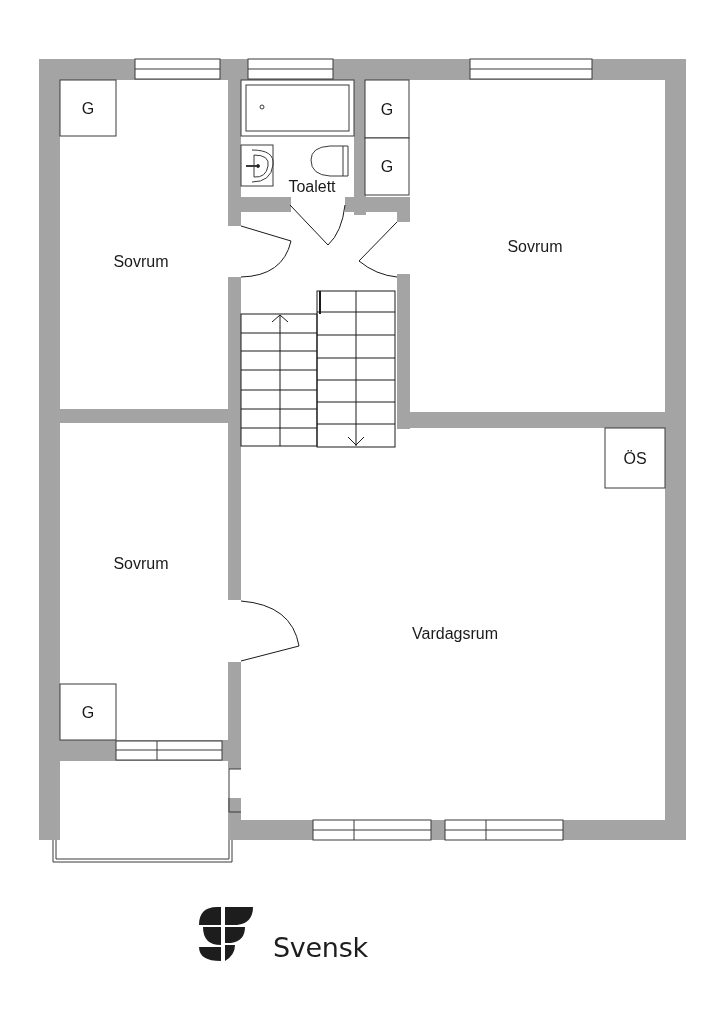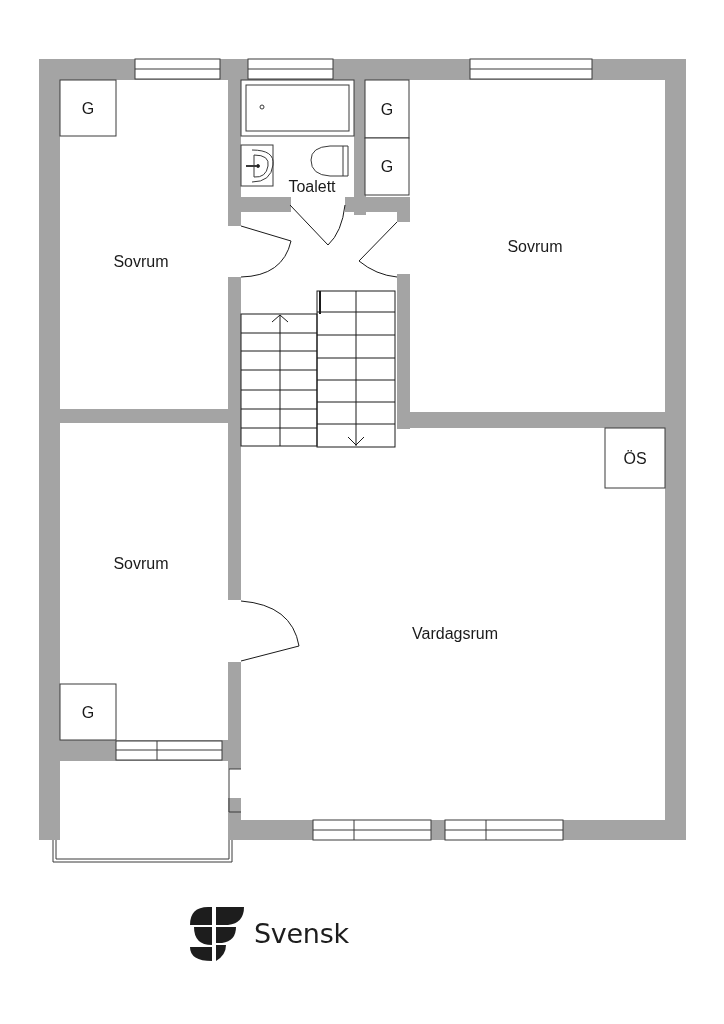--- a/index.html
+++ b/index.html
@@ -1,20 +1,20 @@
 <!DOCTYPE html>
 <html><head>
 <meta charset="utf-8">
 <style>
   html, body { margin:0; padding:0; background:#ffffff; }
   body { width:724px; height:1024px; position:relative; overflow:hidden; font-family:"Liberation Sans", sans-serif; }
   #plan { position:absolute; left:0; top:0; width:724px; height:1024px; }
   .room-label { font-family:"Liberation Sans", sans-serif; font-size:16px; fill:#1a1a1a; text-anchor:middle; }
   .fix-label { font-family:"Liberation Sans", sans-serif; font-size:16px; fill:#1a1a1a; text-anchor:middle; }
-  .logo { position:absolute; left:190px; top:905px; display:flex; align-items:center; }
+  .logo { position:absolute; left:199px; top:905px; display:flex; align-items:flex-end;gap:10px; }
   .logo-text { margin-left:8px; line-height:30px; color:#1d1d1d; font-family:"DejaVu Sans", sans-serif; font-size:27px; letter-spacing:-0.3px; }
 </style>
 </head>
 <body>
 
 <svg id="plan" viewBox="0 0 724 1024" xmlns="http://www.w3.org/2000/svg">
 
   <g fill="#a4a4a4">
 
     <rect x="39" y="59" width="646" height="21"></rect>

